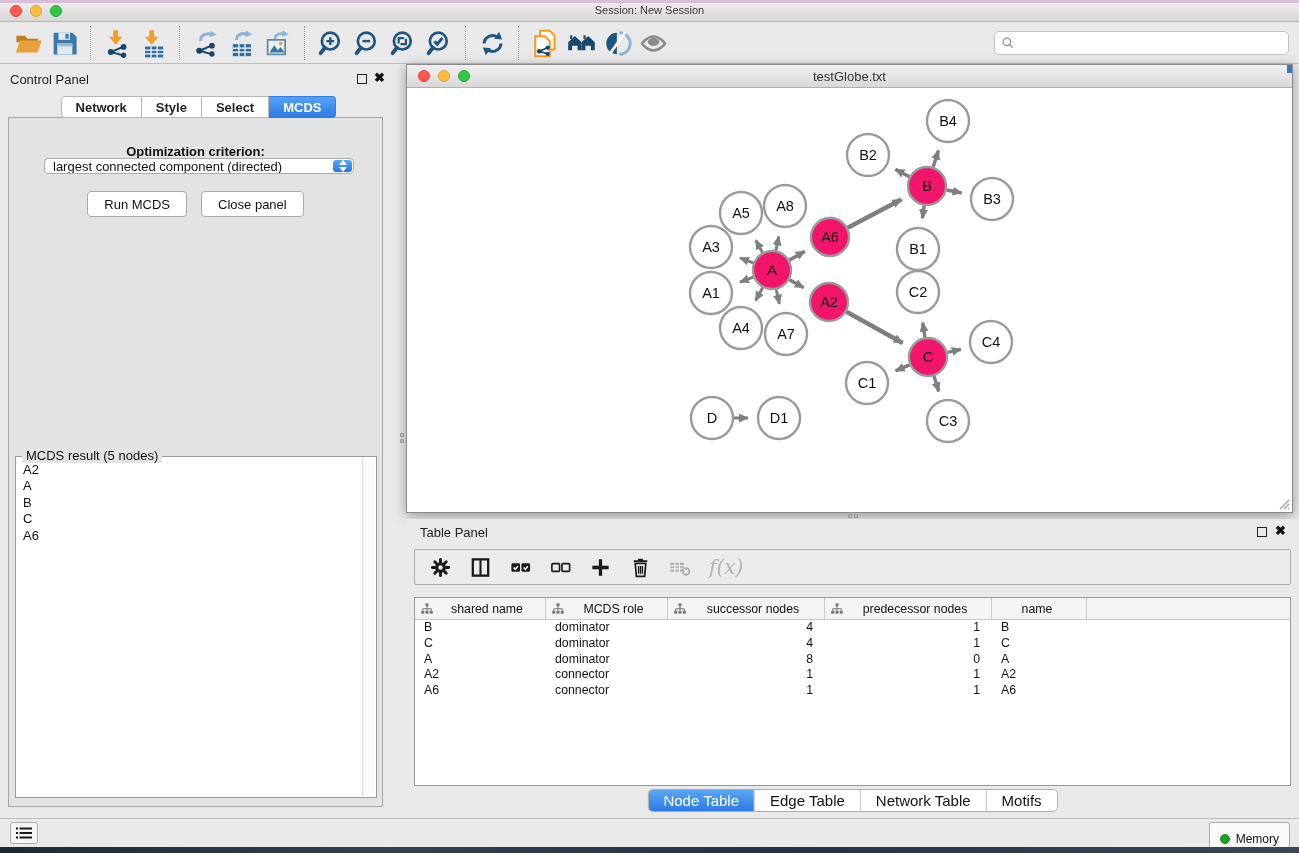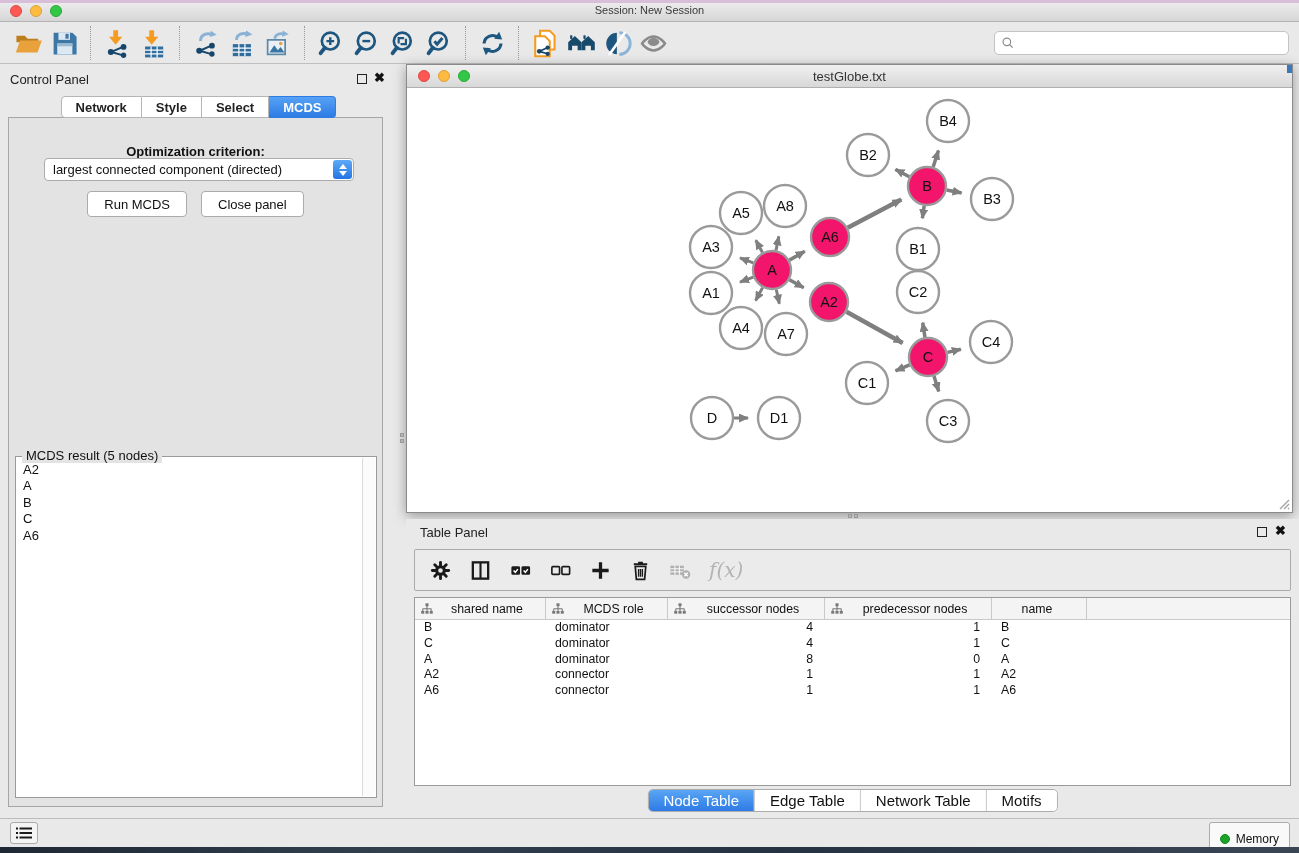--- a/index.html
+++ b/index.html
@@ -40,21 +40,21 @@
   .ctab-row { position:absolute; top:32px; left:50%; transform:translateX(-50%); display:flex; z-index:2; }
   .ctab-row .tab { height:22px; padding:0 14px; background:#fff; border:1px solid #B5B5B5;
     border-left-width:0; font-size:13px; font-weight:600; color:#222; display:flex; align-items:center; }
   .ctab-row .tab:first-child { border-left-width:1px; border-radius:4px 0 0 4px; }
   .ctab-row .tab:last-child { border-radius:0 4px 4px 0; }
   .ctab-row .tab.active { background:linear-gradient(#56A2F6,#2E7BE5); border-color:#2E7BE5; color:#fff; }
 
   .ctab-content { position:absolute; left:8px; right:14px; top:53px; bottom:11px;
     border:1px solid #A6A6A6; background:#E3E3E3; }
   .opt-label { margin-top:26px; text-align:center; font-size:13px; font-weight:bold; color:#111; }
-  .dropdown { position:absolute; left:35px; right:28px; top:40px; height:23px; background:#fff;
+  .dropdown { position:absolute; left:35px; right:28px; top:40px; height:16px; background:#fff;
     border:1px solid #ABABAB; border-radius:4px; display:flex; align-items:center; overflow:hidden; }
   .dropdown .value { flex:1; font-size:13px; color:#111; padding-left:8px; white-space:nowrap; }
   .dd-stepper { width:19px; align-self:stretch; background:linear-gradient(#5FA9F7,#2375E4);
     border-radius:3px; margin:1px; display:flex; flex-direction:column; align-items:center; justify-content:center; gap:2px; }
   .dd-stepper i { width:0; height:0; border-left:4px solid transparent; border-right:4px solid transparent; }
   .dd-up { border-bottom:5px solid #fff; } .dd-down { border-top:5px solid #fff; }
   .btn-row { position:absolute; left:0; right:0; top:73px; display:flex; justify-content:center; gap:14px; }
   .pbtn { height:23px; padding:12px 16px; background:#fff; border:1px solid #ABABAB; border-radius:4px;
     font-size:13px; color:#111; display:flex; align-items:center; }
 
@@ -81,21 +81,21 @@
   .grip-v { position:absolute; left:399px; top:430px; width:5px; height:16px; display:flex;
     flex-direction:column; gap:2px; align-items:center; justify-content:center; }
   .grip-v b, .grip-h b { width:4px; height:4px; background:#B5B5B5; border:1px solid #9a9a9a; display:block; }
   .grip-h { position:absolute; left:845px; top:513px; width:16px; height:5px; display:flex;
     gap:2px; align-items:center; justify-content:center; }
 
   
   .table-panel { position:absolute; left:406px; top:519px; right:0; height:299px; background:#E9E9E9; }
   .table-panel .panel-title { left:14px; top:6px; }
   .table-panel .float-ico { right:32px; top:8px; } .table-panel .close-ico { right:13px; top:4px; }
-  .tp-toolbar { position:absolute; left:8px; right:8px; top:30px; height:42px; background:#EBEBEB;
+  .tp-toolbar { position:absolute; left:8px; right:8px; top:30px; height:36px; background:#EBEBEB;
     border:1px solid #ABABAB; border-radius:2px; display:flex; align-items:center; padding-left:14px; gap:17px; }
   .tp-toolbar svg { width:23px; height:23px; display:block; }
   .fx-label { font-family:"DejaVu Serif", serif; font-style:italic; font-size:20px; color:#b3b3b3; }
 
   .node-table { position:absolute; left:8px; right:8px; top:78px; height:189px; background:#fff;
     border:1px solid #9a9a9a; overflow:hidden; font-size:12.3px; color:#111; }
   .nt-row { display:grid; grid-template-columns:131px 122px 157px 167px 95px 1fr; }
   .nt-head { background:#F4F4F4; border-bottom:1px solid #C9C9C9; height:22px; }
   .nt-head .cell { display:flex; align-items:center; border-right:1px solid #C9C9C9; overflow:hidden; }
   .nt-head .cell:last-child { border-right:none; }

